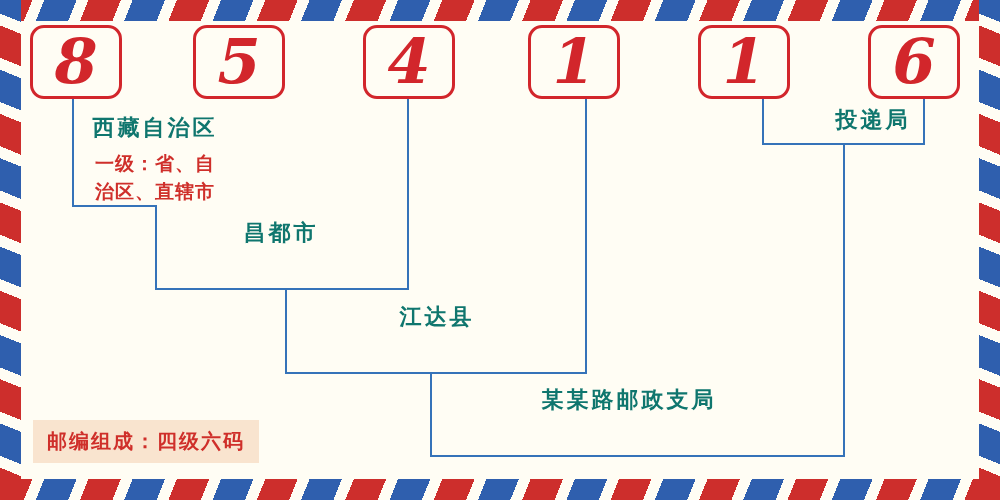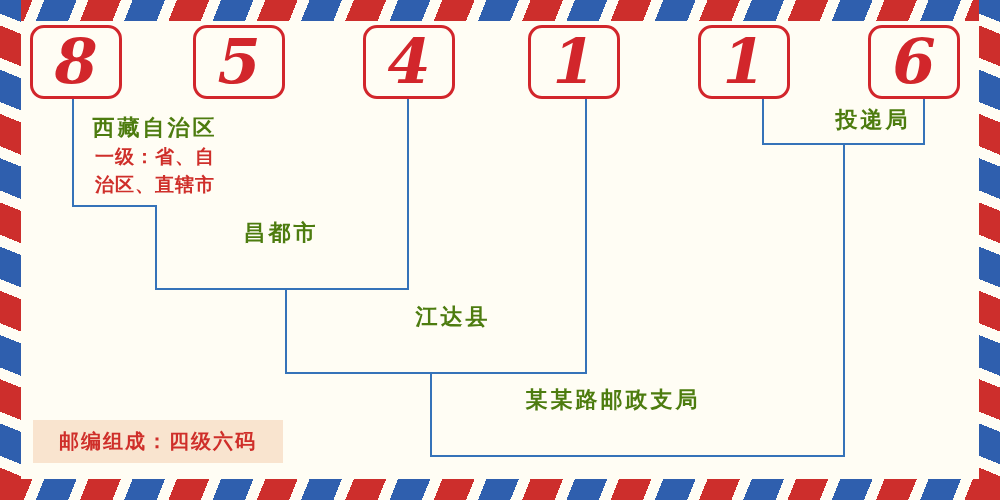--- a/index.html
+++ b/index.html
@@ -40,35 +40,36 @@
   .digit {
     font-family: "DejaVu Serif", "Liberation Serif", serif;
     font-style: italic; font-weight: bold;
     font-size: 62px; line-height: 1;
     color: #d2262b;
   }
 
   
   .label { position: absolute; text-align: center; }
   .place {
-    color: #4d7c0f; font-weight: bold;
+    color: #0f766e; font-weight: bold;
     font-size: 22px; letter-spacing: 3px; line-height: 1.25;
   }
   .desc {
     color: #cf2f2a; font-weight: bold;
     font-size: 19px; letter-spacing: 1px; line-height: 1.5;
+    margin-top: 7px;
   }
   .desc-wrap { width: 128px; margin-left: auto; margin-right: auto; }
 
   .footer-badge {
     position: absolute; left: 33px; top: 420px;
     background: #f9e4cf;
     color: #cf2f2a; font-weight: bold;
     font-size: 20px; letter-spacing: 2px;
-    padding: 8px 26px;
+    padding: 8px 14px;
   }
 </style>
 </head>
 <body>
 
 <div class="canvas">
 
   <div class="vline" style="left:72px;  top:98px;  height:109px"></div>
   <div class="hline" style="left:72px;  top:205px; width:85px"></div>
   <div class="vline" style="left:155px; top:205px; height:85px"></div>
@@ -109,25 +110,25 @@
 
   <div class="label" style="left:75px; top:114px; width:160px">
     <div class="place">西藏自治区</div>
     <div class="desc desc-wrap">一级：省、自治区、直辖市</div>
   </div>
 
   <div class="label" style="left:196px; top:219px; width:170px">
     <div class="place">昌都市</div>
   </div>
 
-  <div class="label" style="left:328px; top:303px; width:250px">
+  <div class="label" style="left:312px; top:303px; width:250px">
     <div class="place">江达县</div>
   </div>
 
-  <div class="label" style="left:481px; top:386px; width:264px">
+  <div class="label" style="left:497px; top:386px; width:264px">
     <div class="place">某某路邮政支局</div>
   </div>
 
   <div class="label" style="left:813px; top:106px; width:120px">
     <div class="place">投递局</div>
   </div>
 
   <div class="footer-badge">邮编组成：四级六码</div>
 
   <div class="stripe-h" style="top:0"></div>

